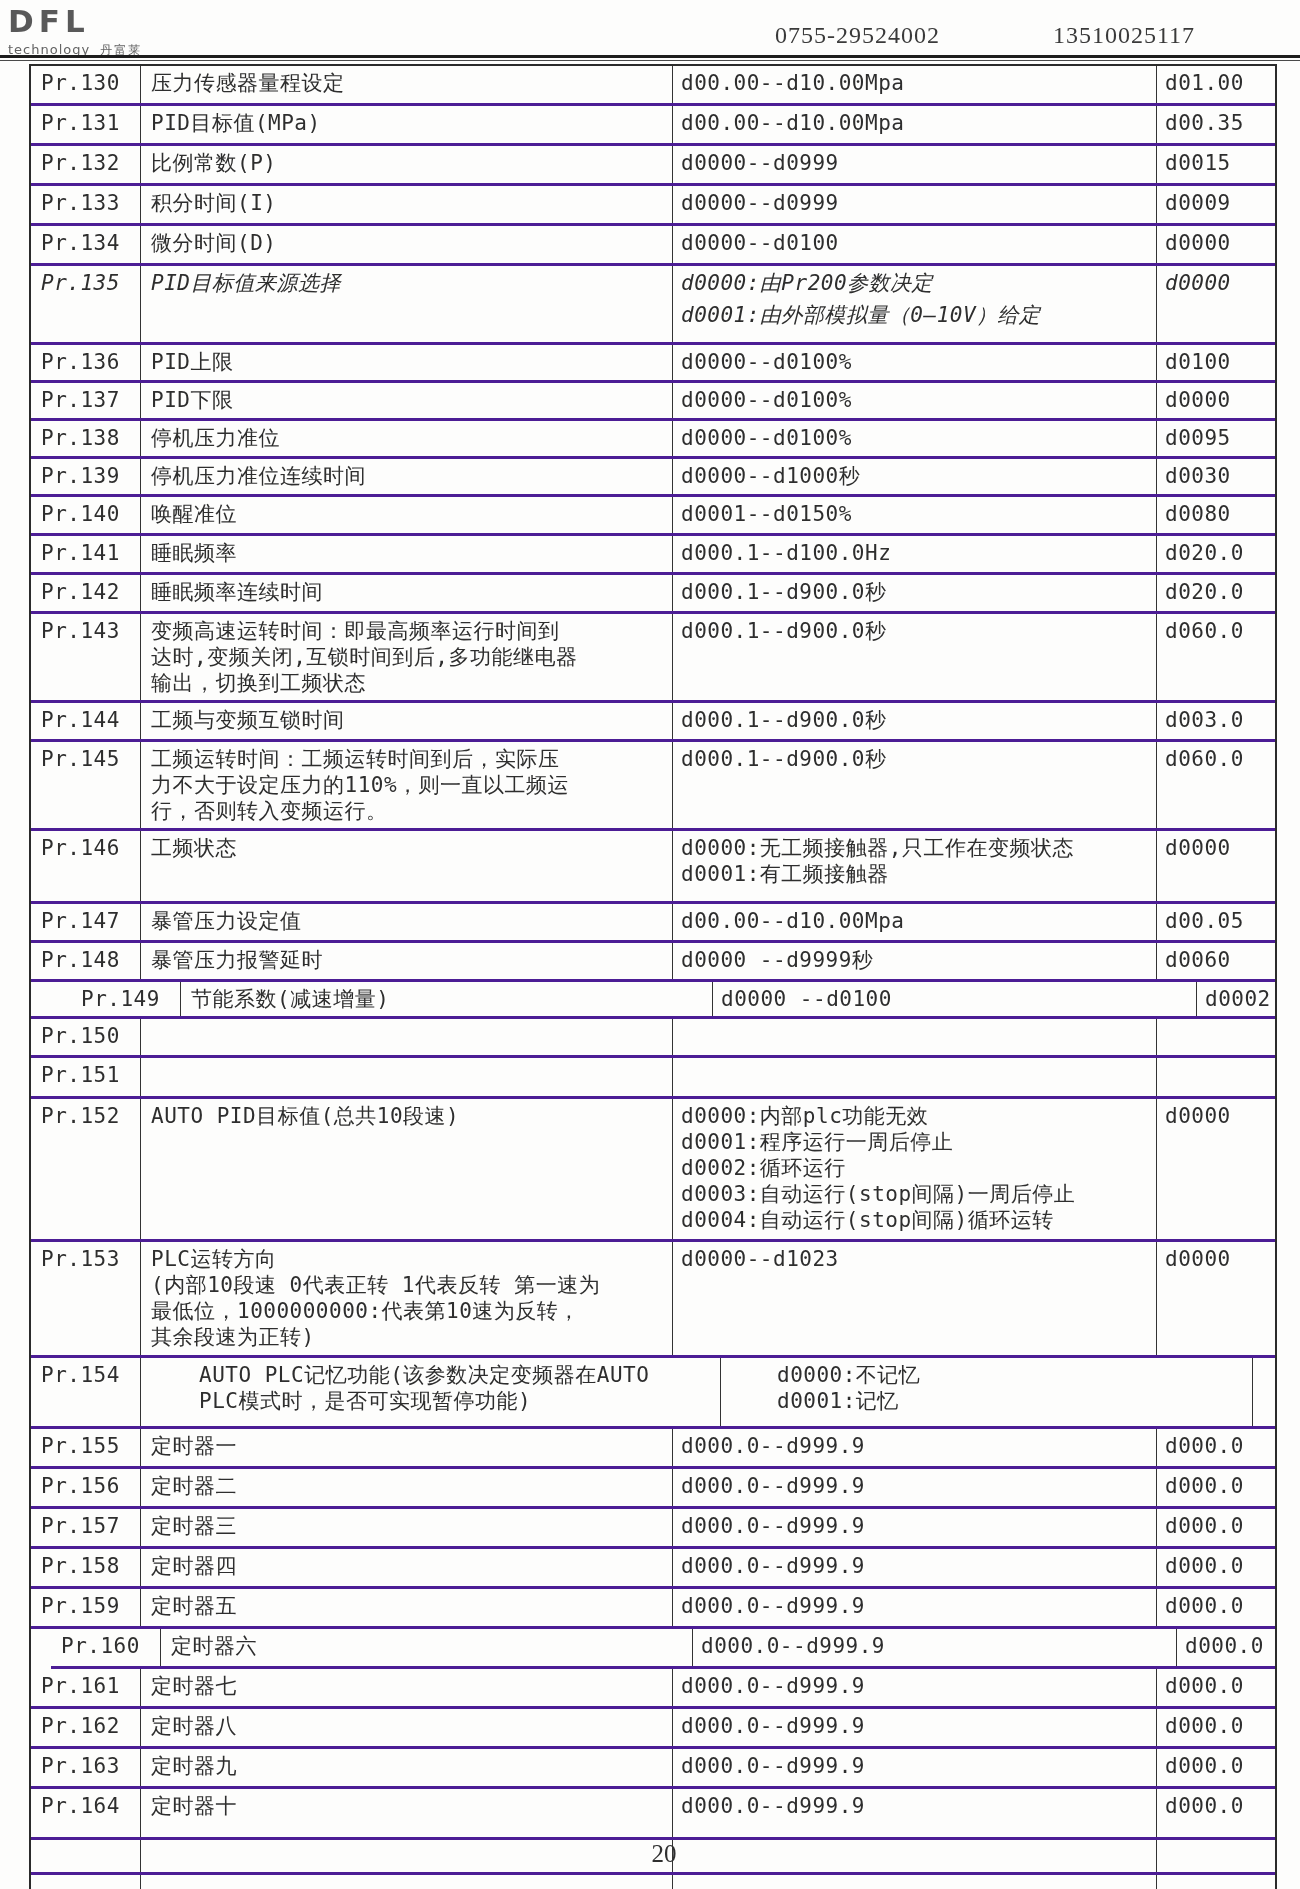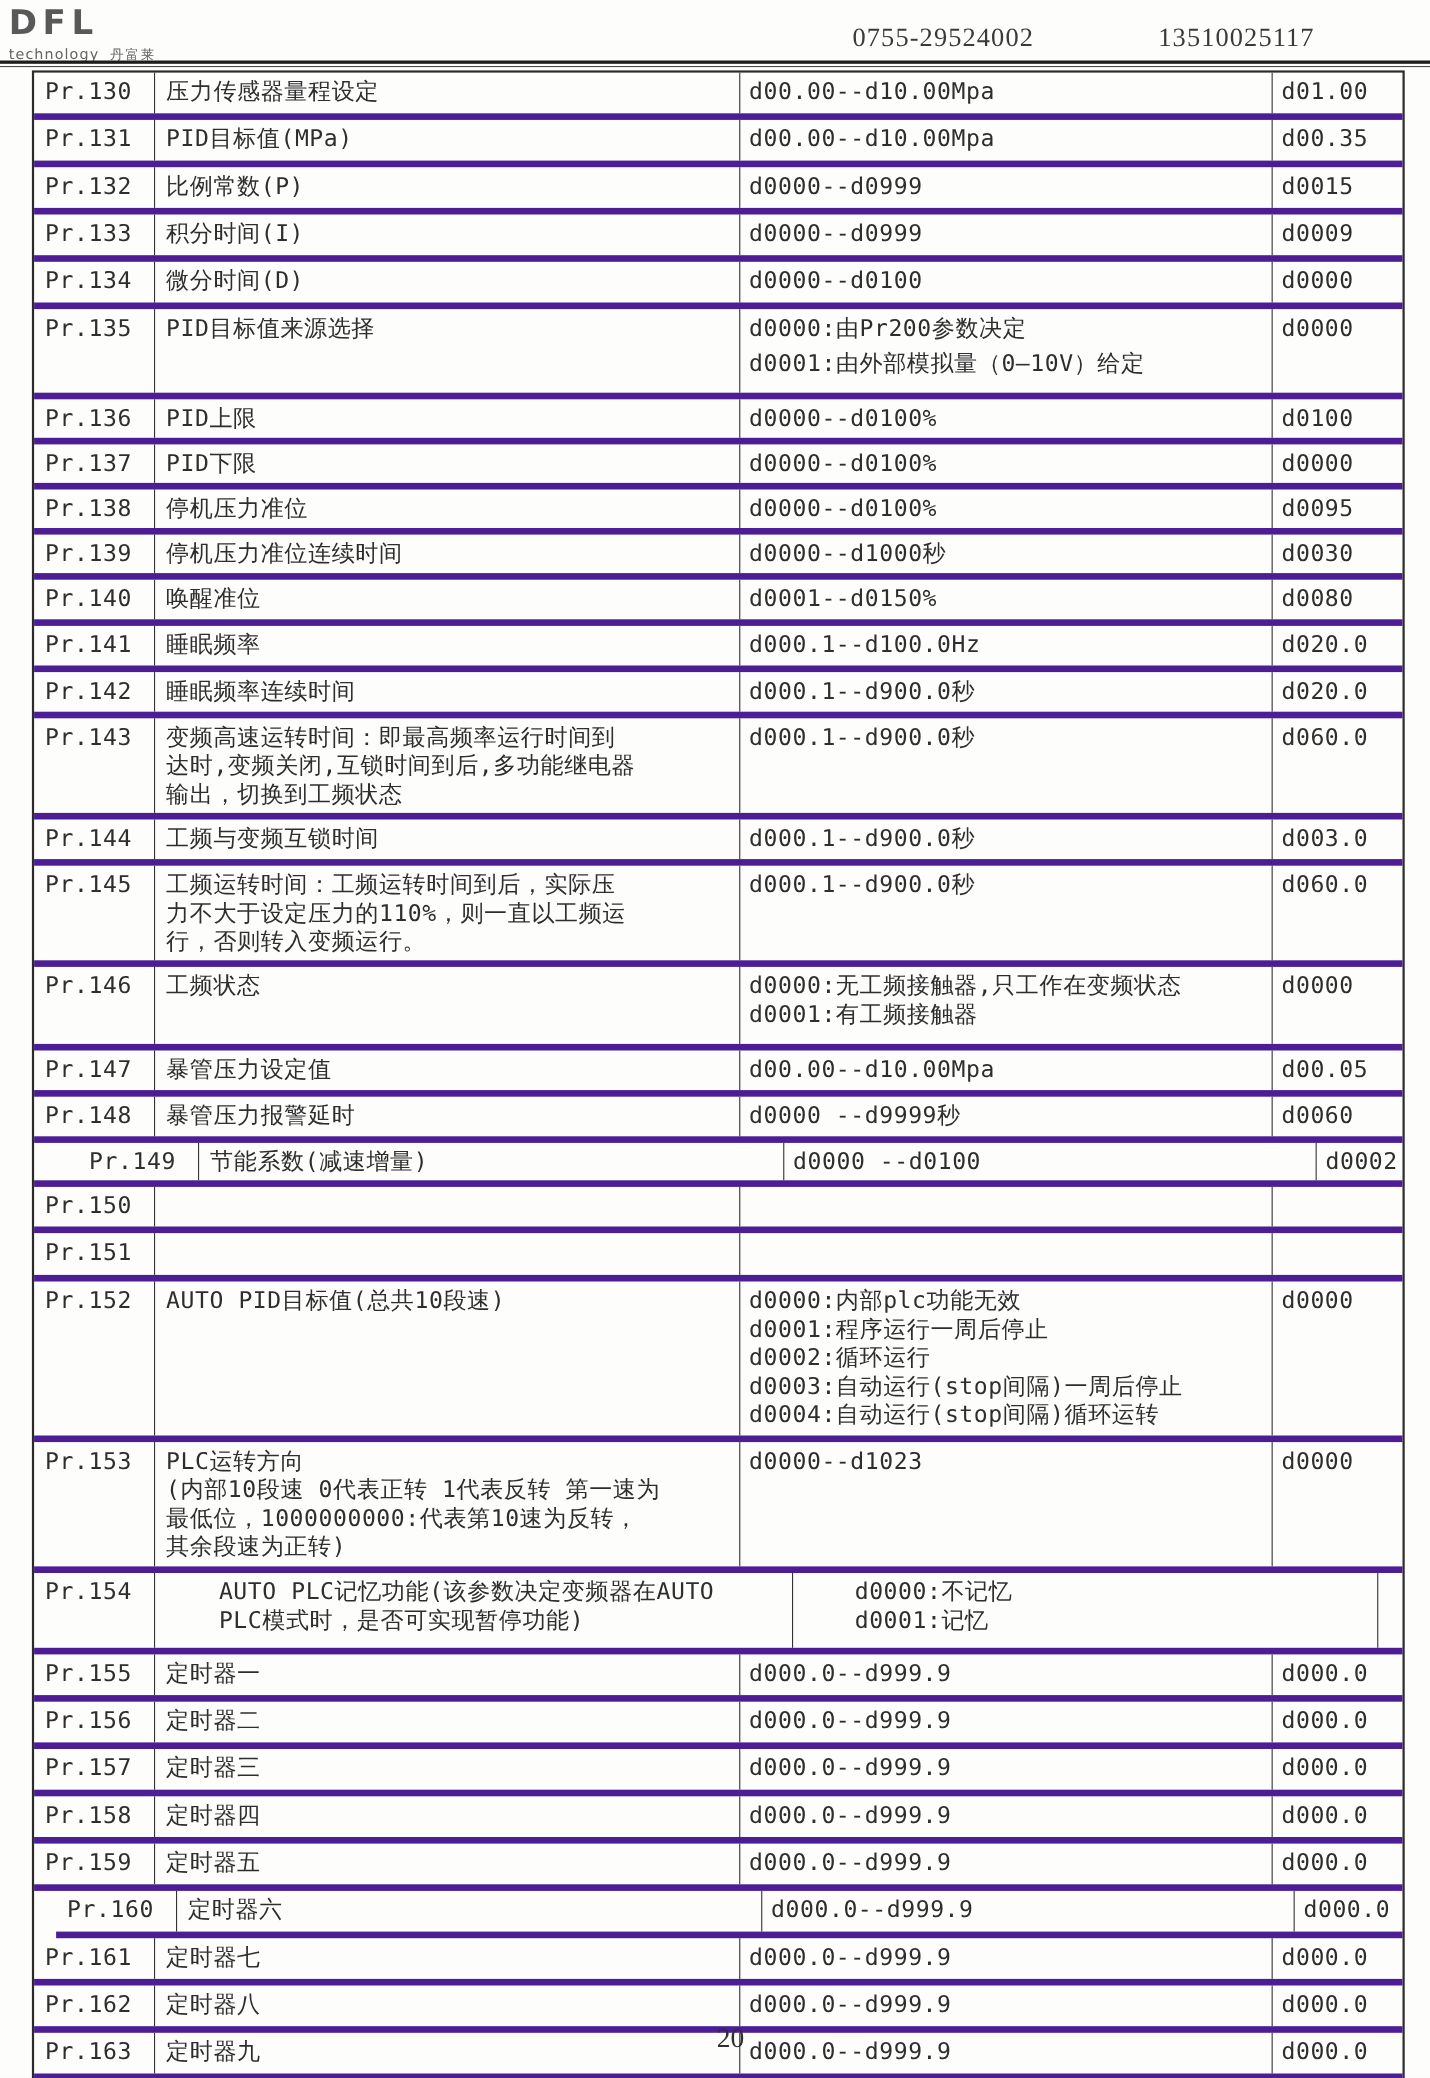--- a/index.html
+++ b/index.html
@@ -28,21 +28,21 @@
   }
   .phone-1 { left:775px; }
   .phone-2 { left:1053px; }
   .rule-a { position:absolute; left:0; top:55px; width:1300px; height:3px; background:#1d1d1d; }
   .rule-b { position:absolute; left:0; top:60px; width:1300px; height:1px; background:#4a4a4a; }
   
   .ptable {
     position:absolute; left:29px; top:64px; width:1248px;
     box-sizing:border-box; border:2px solid #2b2b2b; background:#fdfdfc;
   }
-  .tr { display:grid; grid-template-columns:110px 532px 484px 1fr; border-bottom:6px solid #4c1d95; }
+  .tr { display:grid; grid-template-columns:110px 532px 484px 1fr; border-bottom:3px solid #4c1d95; }
   .tr:last-child { border-bottom:none; }
   .td {
     box-sizing:border-box; border-right:1px solid #333;
     padding:4px 6px 4px 10px; font-size:21px; line-height:26px;
     letter-spacing:0.5px; white-space:nowrap; overflow:hidden;
   }
   .td.c4 { border-right:none; padding-left:8px; }
   .td.c3 { padding-left:8px; display:flex; flex-direction:column; }
   .td.c3.spread { justify-content:space-between; padding-bottom:14px; }
   .line { white-space:nowrap; }
@@ -122,21 +122,21 @@
     <div class="td c1">Pr.134</div>
     <div class="td c2">
             <div class="line">微分时间(D)</div>
           </div>
     <div class="td c3">
             <div class="line">d0000--d0100</div>
           </div>
     <div class="td c4">d0000</div>
   </div>
 
-  <div class="tr" style="min-height: 76px;">
+  <div class="tr" style="min-height: 76px; font-style: italic;">
     <div class="td c1">Pr.135</div>
     <div class="td c2">
             <div class="line">PID目标值来源选择</div>
           </div>
     <div class="td c3 spread">
             <div class="line">d0000:由Pr200参数决定</div>
             <div class="line">d0001:由外部模拟量（0—10V）给定</div>
           </div>
     <div class="td c4">d0000</div>
   </div>

